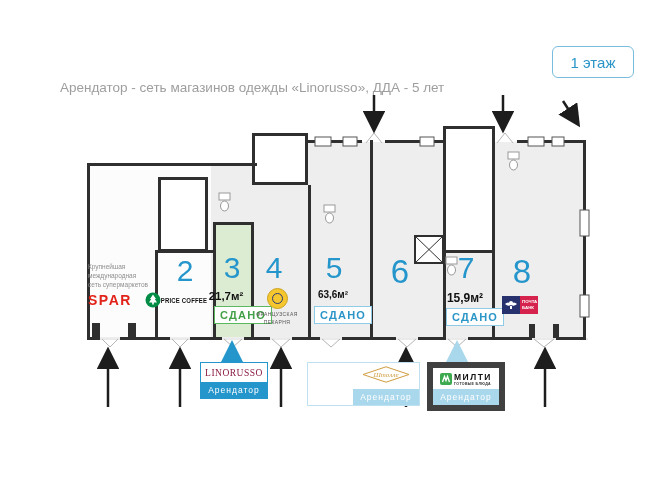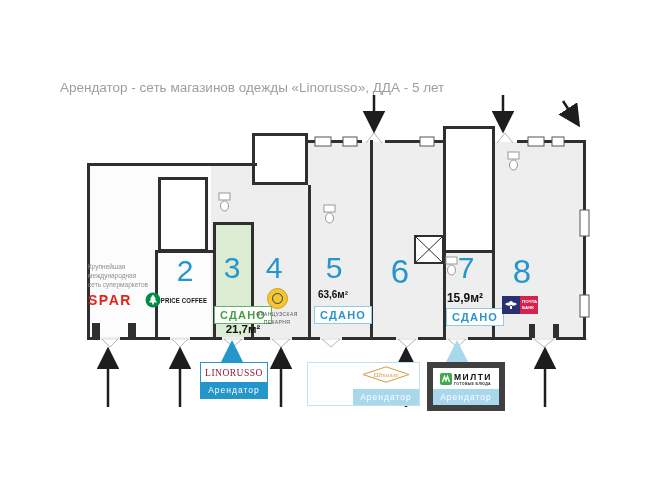--- a/index.html
+++ b/index.html
@@ -159,20 +159,21 @@
       <line x1="180" y1="407" x2="180" y2="354" stroke="#1d1d1d" stroke-width="2.5" marker-end="url(#ah-black)"></line>
       <line x1="281" y1="407" x2="281" y2="354" stroke="#1d1d1d" stroke-width="2.5" marker-end="url(#ah-black)"></line>
       <line x1="406" y1="407" x2="406" y2="354" stroke="#1d1d1d" stroke-width="2.5" marker-end="url(#ah-black)"></line>
       <line x1="545" y1="407" x2="545" y2="354" stroke="#1d1d1d" stroke-width="2.5" marker-end="url(#ah-black)"></line>
       <line x1="232" y1="371" x2="232" y2="347" stroke="#2596cc" stroke-width="3.5" marker-end="url(#ah-blue)"></line>
       <line x1="457" y1="371" x2="457" y2="347" stroke="#a9d7ec" stroke-width="3.5" marker-end="url(#ah-lblue)"></line>
     </g>
   </svg>
 
   <div class="abs title">Арендатор - сеть магазинов одежды «Linorusso», ДДА - 5 лет</div>
+  <div class="abs floor-badge">1 этаж</div>
 
   <div class="abs spar-desc">
     <div>Крупнейшая</div>
     <div>международная</div>
     <div>сеть супермаркетов</div>
   </div>
   <div class="abs spar-logo">
     <span class="spar-text">SPAR</span>
     <svg width="16" height="16">
       <circle cx="8" cy="8" r="7.5" fill="#008c45"></circle>
@@ -183,21 +184,21 @@
   <div class="abs unit-num" style="left:170px;top:256px;">2</div>
   <div class="abs unit-num" style="left:217px;top:253px;">3</div>
   <div class="abs unit-num" style="left:259px;top:253px;">4</div>
   <div class="abs unit-num" style="left:319px;top:253px;">5</div>
   <div class="abs unit-num big" style="left:385px;top:255px;">6</div>
   <div class="abs unit-num" style="left:451px;top:253px;">7</div>
   <div class="abs unit-num big" style="left:507px;top:255px;">8</div>
 
   <div class="abs pricecoffee">PRICE COFFEE</div>
 
-  <div class="abs area" style="left:211px;top:290px;width:64px;margin-top:33px;">21,7м²</div>
+  <div class="abs area" style="left:194px;top:290px;width:64px;">21,7м²</div>
   <div class="abs badge green" style="left:214px;top:306px;">СДАНО</div>
 
   <div class="abs bakery-circle">
       <div class="mark"></div>
     </div>
   <div class="abs bakery-text">
     <div>ФРАНЦУЗСКАЯ</div>
     <div>ПЕКАРНЯ</div>
   </div>
 

